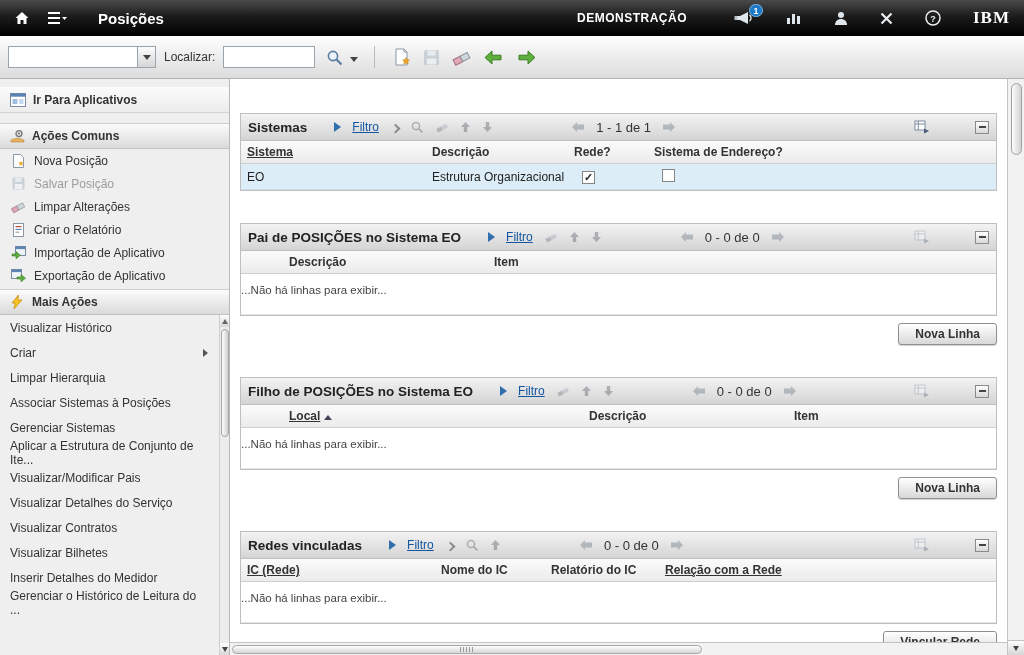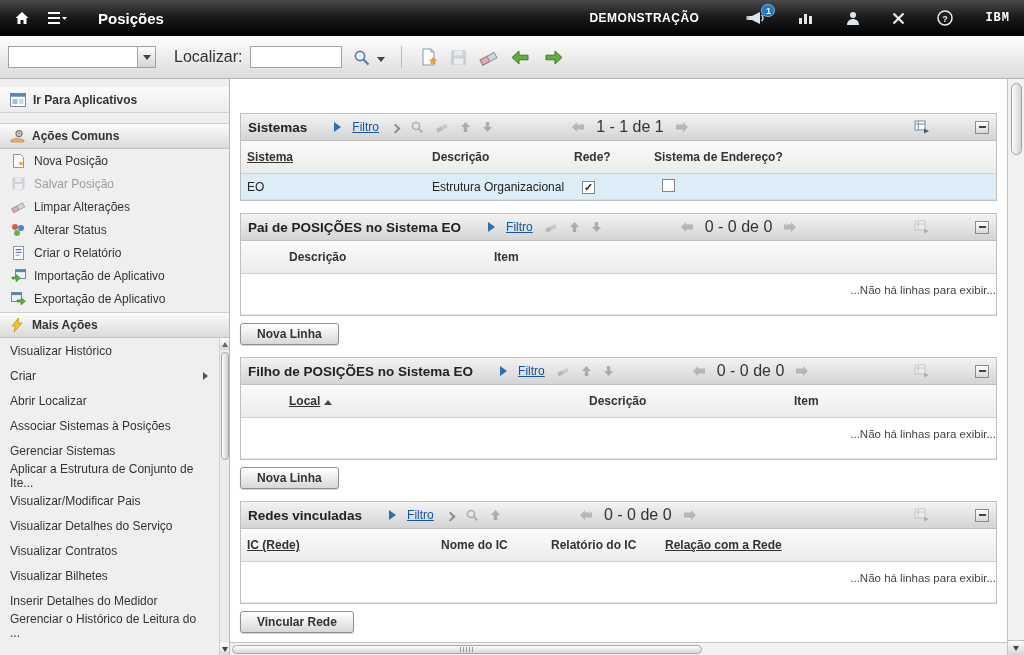--- a/index.html
+++ b/index.html
@@ -11,30 +11,30 @@
   .topbar { height:36px; flex:0 0 36px; background:linear-gradient(#4a4a4a,#1c1c1c 45%,#000);
             display:flex; align-items:center; padding:0 14px; color:#fff; }
   .tb-icon { display:inline-flex; align-items:center; justify-content:center; position:relative; cursor:pointer; }
   .tb-left { display:flex; align-items:center; gap:18px; }
   .app-title { font-size:15px; font-weight:bold; color:#fff; margin-left:12px; }
   .tb-right { margin-left:auto; display:flex; align-items:center; gap:32px; }
   .env { font-size:12px; font-weight:bold; letter-spacing:.5px; color:#fff; margin-right:14px; }
   .badge { position:absolute; top:-6px; right:-9px; min-width:14px; height:13px; padding:0 3px;
            background:#1e79c7; border:1px solid #7db6e3; border-radius:8px; color:#fff;
            font-size:9px; font-weight:bold; display:flex; align-items:center; justify-content:center; }
-  .brand { font-family:Liberation Mono, monospace; font-weight:bold; font-size:12px; letter-spacing:1px; color:#fff; }
+  .brand { font-family:Liberation Serif, serif; font-weight:bold; font-size:17px; letter-spacing:1px; color:#fff; }
 
   
   .toolbar { height:43px; flex:0 0 43px; background:linear-gradient(#fefefe,#dcdcdc);
              border-bottom:1px solid #b3b3b3; display:flex; align-items:center; padding:0 8px; gap:8px; }
   .combo { width:148px; height:22px; border:1px solid #9aa4ad; background:#fff; display:flex; }
   .combo-input { flex:1; border:none; outline:none; font-size:12px; padding:0 4px; min-width:0; }
   .combo-btn { width:18px; background:linear-gradient(#fdfdfd,#d5d5d5); border-left:1px solid #9aa4ad;
                display:flex; align-items:center; justify-content:center; cursor:pointer; }
-  .find-label { font-size:16px; color:#333; margin-left:10px; }
+  .find-label { font-size:12px; color:#333; }
   .find-input { width:92px; height:22px; border:1px solid #9aa4ad; font-size:12px; padding:0 4px; }
   .tool-icon { display:inline-flex; align-items:center; justify-content:center; cursor:pointer; padding:0 2px; }
   .tool-icon.disabled { cursor:default; }
   .mini-caret { margin-left:-4px; cursor:pointer; }
   .tool-sep { width:1px; height:22px; background:#bbb; margin:0 8px; }
 
   .caret-down { display:inline-block; width:0; height:0; border-left:4px solid transparent;
                 border-right:4px solid transparent; border-top:5px solid #444; }
   .caret-up { display:inline-block; width:0; height:0; border-left:4px solid transparent;
               border-right:4px solid transparent; border-bottom:5px solid #666; }
@@ -65,57 +65,57 @@
   .sb-scroll { position:absolute; top:0; right:0; bottom:0; width:10px; background:#ececec;
                border-left:1px solid #cfcfcf; display:flex; flex-direction:column; align-items:center; }
   .sb-scroll-up,.sb-scroll-down { height:12px; width:10px; display:flex; align-items:center; justify-content:center;
                background:linear-gradient(#fdfdfd,#d7d7d7); cursor:pointer; }
   .sb-scroll-thumb { width:8px; height:108px; margin-top:2px; background:linear-gradient(90deg,#fdfdfd,#cfcfcf);
                border:1px solid #a6a6a6; border-radius:4px; cursor:grab; }
   .sb-scroll-fill { flex:1; }
 
   
   .main { flex:1; background:#fff; position:relative; padding:34px 10px 16px 10px; min-width:0; overflow:hidden; }
-  .section { margin-bottom:12px; }
+  .section { margin-bottom:32px; }
   .panel { border:1px solid #bfbfbf; background:#fff; }
   .panel-header { height:27px; display:flex; align-items:center; gap:11px; padding:0 7px;
                   background:linear-gradient(#f3f3f3,#d4d4d4); border-bottom:1px solid #bfbfbf; }
   .panel-title { font-size:13.5px; font-weight:bold; color:#222; margin-right:16px; white-space:nowrap; }
   .tri-right { display:inline-block; width:0; height:0; border-left:7px solid #2f6fad;
                border-top:5px solid transparent; border-bottom:5px solid transparent; }
   .filter-link { font-size:12px; color:#1355a0; text-decoration:underline; cursor:pointer; }
   .chev { display:inline-block; border:solid #8a8a8a; border-width:0 2px 2px 0; padding:2.6px;
           transform:rotate(-45deg); margin-left:2px; }
   .hdr-icon { display:inline-flex; align-items:center; }
   .ghost { opacity:.35; }
   .hdr-gap { width:56px; }
-  .range { font-size:16px; color:#333; white-space:nowrap; }
+  .range { font-size:13px; color:#333; white-space:nowrap; }
   .spacer { flex:1; }
   .dl-gap { margin-right:34px; }
   .collapse-box { width:14px; height:13px; border:1px solid #8b8b8b; background:linear-gradient(#fefefe,#d8d8d8);
                   display:inline-flex; align-items:center; justify-content:center; cursor:pointer; }
   .minus { width:7px; height:2px; background:#444; }
 
-  .thead { display:flex; align-items:center; height:33px; background:linear-gradient(#fbfbfb,#ebebeb);
+  .thead { display:flex; align-items:center; height:23px; background:linear-gradient(#fbfbfb,#ebebeb);
            border-bottom:1px solid #cfcfcf; font-size:12px; font-weight:bold; color:#333; }
   .col { padding:0 6px; white-space:nowrap; overflow:hidden; }
   .sortable { text-decoration:underline; cursor:pointer; }
   .sort-asc { display:inline-block; width:0; height:0; border-left:4px solid transparent;
               border-right:4px solid transparent; border-bottom:5px solid #445; margin-left:4px; }
   .s1c1{width:185px}.s1c2{width:142px}.s1c3{width:80px}.s1c4{flex:1}
   .mlead{width:42px}.mc1{width:300px}.mc2{width:205px}.mc3{flex:1}
   .rc1{width:194px}.rc2{width:110px}.rc3{width:114px}.rc4{flex:1}
   .trow { display:flex; align-items:center; height:26px; font-size:12px; color:#222;
           background:#dcedf7; border-bottom:1px solid #cfe0ec; cursor:pointer; }
   .cb { width:13px; height:13px; border:1px solid #858585; background:#fff; display:inline-flex;
         align-items:center; justify-content:center; font-size:11px; font-weight:bold; color:#2c2c2c;
         margin-left:8px; cursor:pointer; }
-  .empty-row { text-align:right; font-size:11.5px; color:#444; padding:10px 0 18px;
+  .empty-row { text-align:left; font-size:11.5px; color:#444; padding:10px 0 18px;
                border-bottom:1px solid #e6e6e6; }
-  .btn-row { display:flex; margin-top:7px; }
+  .btn-row { display:flex; justify-content:flex-end; margin-top:7px; }
   .btn { font-size:12px; font-weight:bold; color:#333; padding:3px 16px; border:1px solid #8f8f8f;
          border-radius:3px; background:linear-gradient(#ffffff,#d8d8d8); box-shadow:0 1px 1px rgba(0,0,0,.18);
          cursor:pointer; font-family:"Liberation Sans", sans-serif; }
 
   
   .hscroll { position:absolute; left:0; right:0; bottom:0; height:13px; background:#f2f2f2;
              border-top:1px solid #c3c3c3; display:flex; align-items:center; padding:1px 2px; }
   .h-thumb { width:470px; height:9px; background:linear-gradient(#fdfdfd,#d6d6d6); border:1px solid #a8a8a8;
              border-radius:5px; display:flex; align-items:center; justify-content:center; cursor:grab; }
   .h-grip { width:14px; height:5px;
@@ -290,30 +290,20 @@
               <g transform="rotate(-28 7 7)">
                 <rect x="0.5" y="5.5" width="6" height="4.6" fill="#e0aab8" stroke="#a2727f" stroke-width=".7"></rect>
                 <rect x="6.5" y="5.5" width="6.5" height="4.6" fill="#cfd6dc" stroke="#8d99a3" stroke-width=".7"></rect>
               </g>
             </svg>
         </span>
         <span>Limpar Alterações</span>
       </div>
       <div class="sb-item">
         <span class="sb-icon">
-          <svg width="14" height="14" viewBox="0 0 14 14">
-              <circle cx="4" cy="4" r="3" fill="#e05a4e"></circle>
-              <circle cx="10" cy="5" r="3" fill="#4f86c6"></circle>
-              <circle cx="6" cy="10" r="3" fill="#64b54d"></circle>
-            </svg>
-        </span>
-        <span>Alterar Status</span>
-      </div>
-      <div class="sb-item">
-        <span class="sb-icon">
           <svg width="13" height="14" viewBox="0 0 13 14">
               <rect x="1.5" y="0.5" width="10" height="13" fill="#fff" stroke="#8a97a5"></rect>
               <rect x="3.5" y="3" width="6" height="1.2" fill="#c04438"></rect>
               <rect x="3.5" y="5.8" width="6" height="1.2" fill="#5b84b5"></rect>
               <rect x="3.5" y="8.6" width="4" height="1.2" fill="#9aa4ad"></rect>
             </svg>
         </span>
         <span>Criar o Relatório</span>
       </div>
       <div class="sb-item">
@@ -348,21 +338,21 @@
         </div>
         <div class="more-list">
           <div class="sb-item">
               <span>Visualizar Histórico</span>
             </div>
           <div class="sb-item">
               <span>Criar</span>
               <i class="submenu-arrow"></i>
             </div>
           <div class="sb-item">
-              <span>Abrir Localizar</span>
+              <span>Limpar Hierarquia</span>
             </div>
           <div class="sb-item">
               <span>Associar Sistemas à Posições</span>
             </div>
           <div class="sb-item">
               <span>Gerenciar Sistemas</span>
             </div>
           <div class="sb-item">
               <span>Aplicar a Estrutura de Conjunto de Ite...</span>
             </div>

